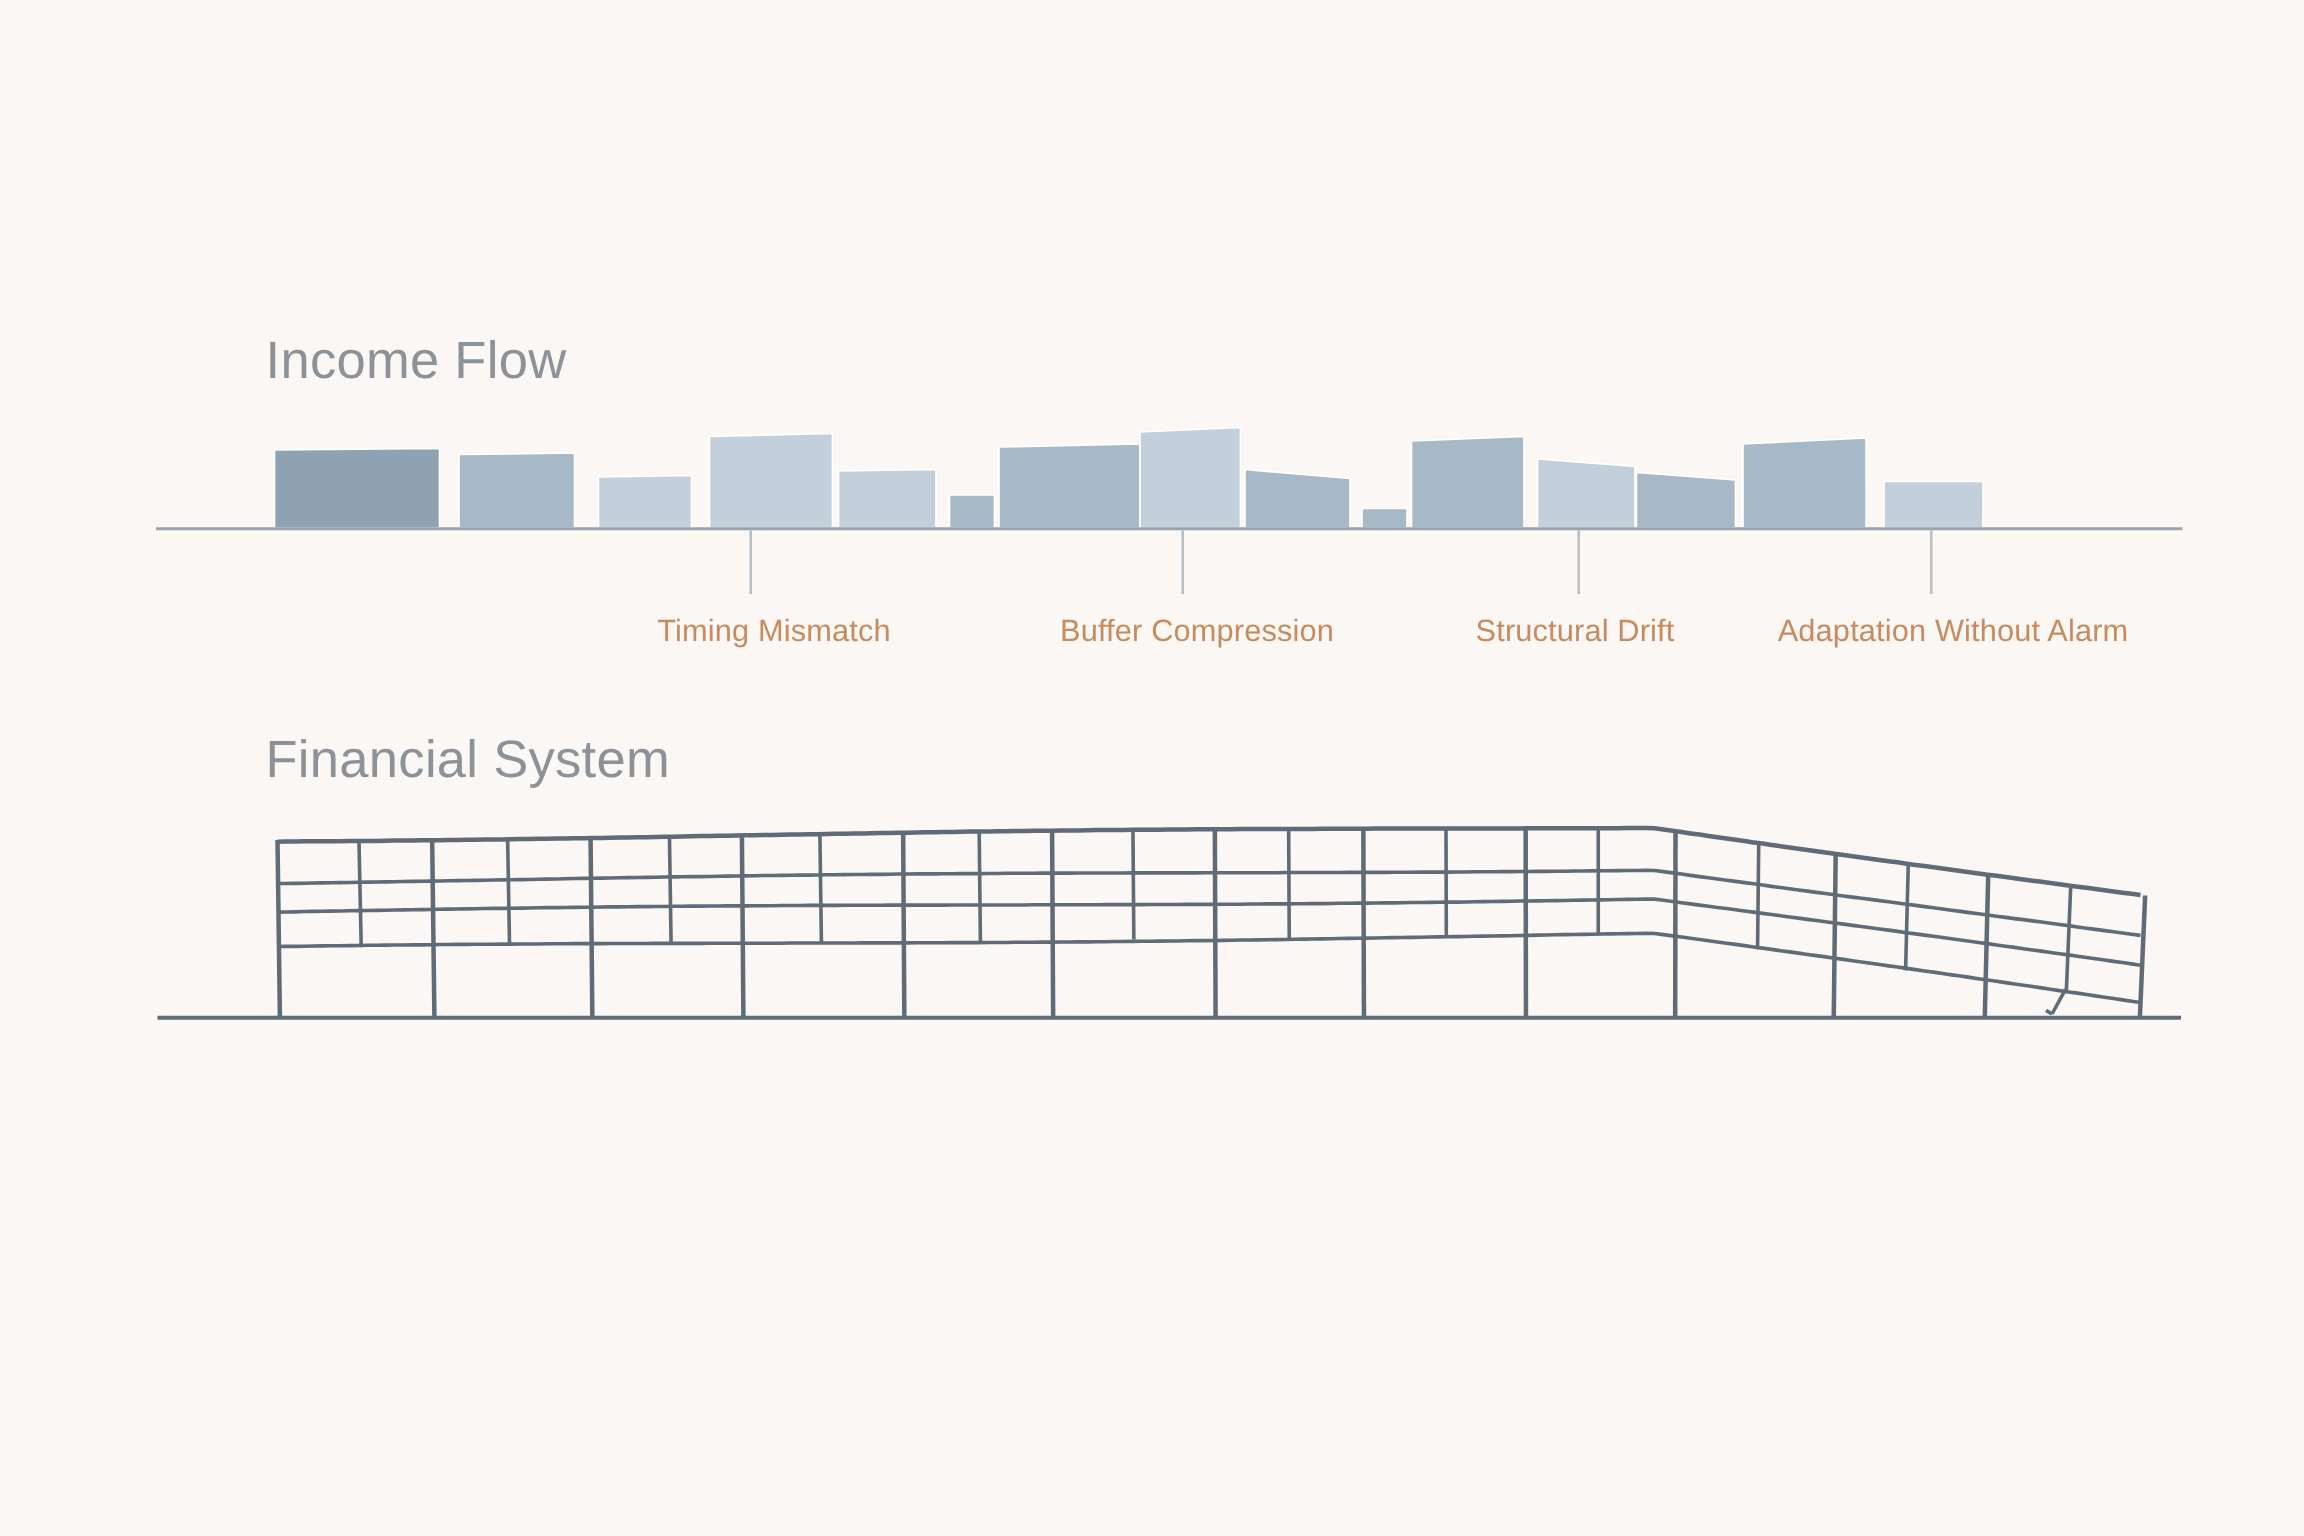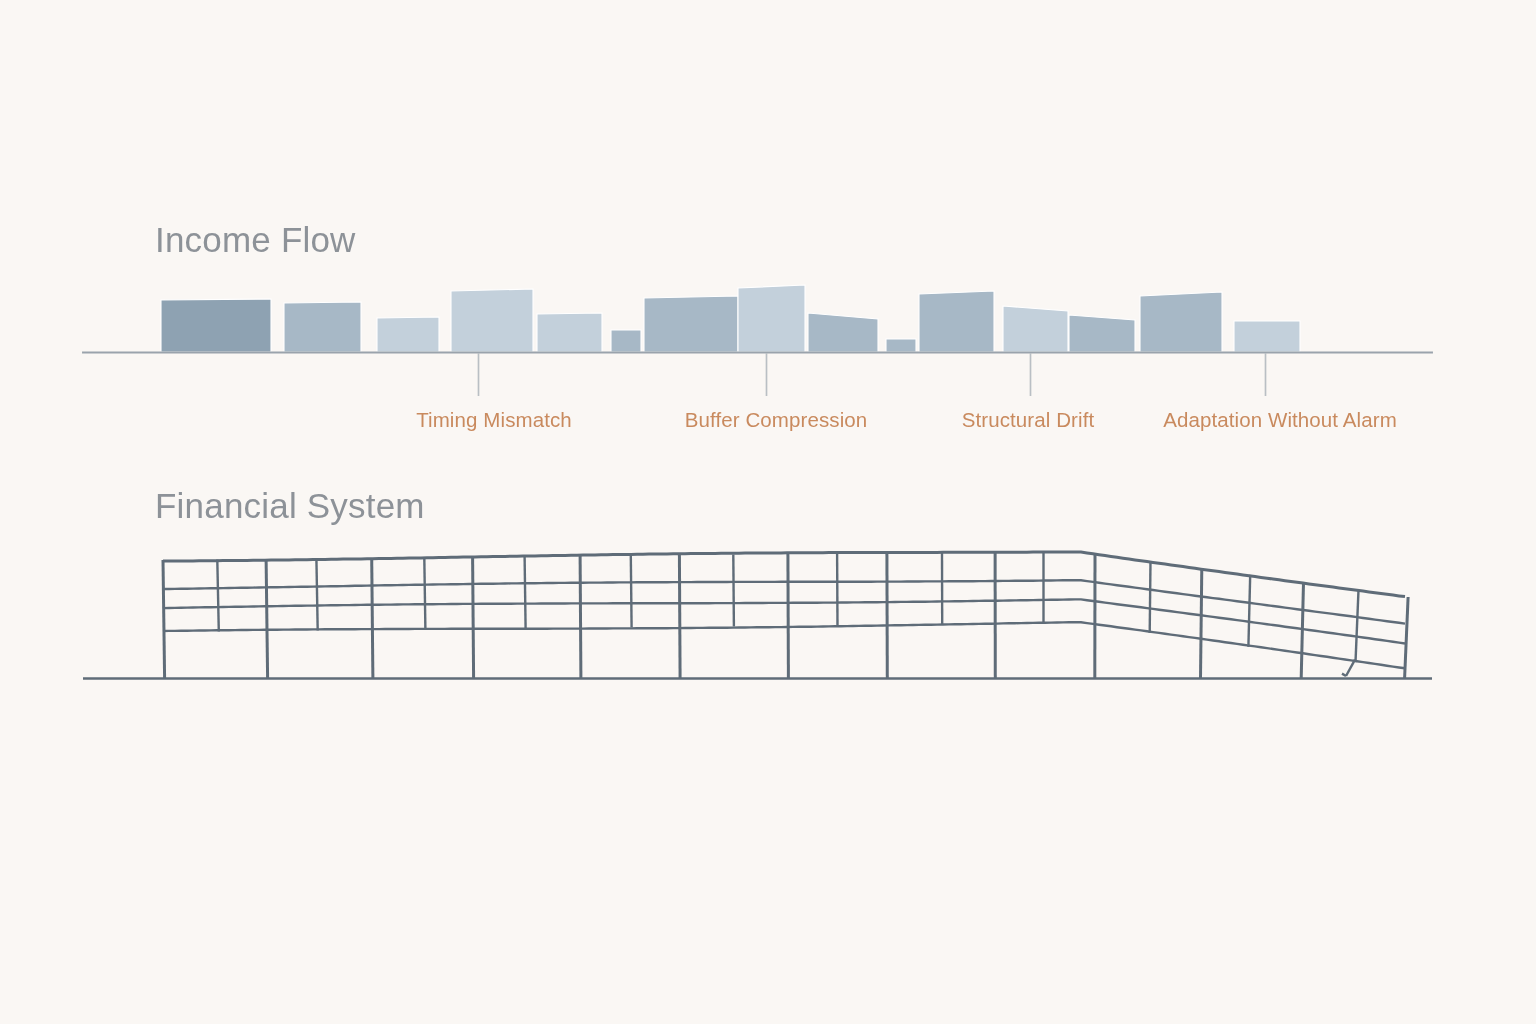--- a/index.html
+++ b/index.html
@@ -12,20 +12,21 @@
     background: #faf7f4;
     font-family: "Liberation Sans", sans-serif;
     overflow: hidden;
     position: relative;
   }
   #stage {
     position: absolute;
     left: 0; top: 0;
     width: 1492px;
     height: 1024px;
+    padding-left: 22px;
   }
   #stage svg {
     display: block;
     width: 1536px;
     height: 1024px;
   }
   .panel-title {
     font-size: 35px;
     fill: #8d9298;
     font-family: "Liberation Sans", sans-serif;

